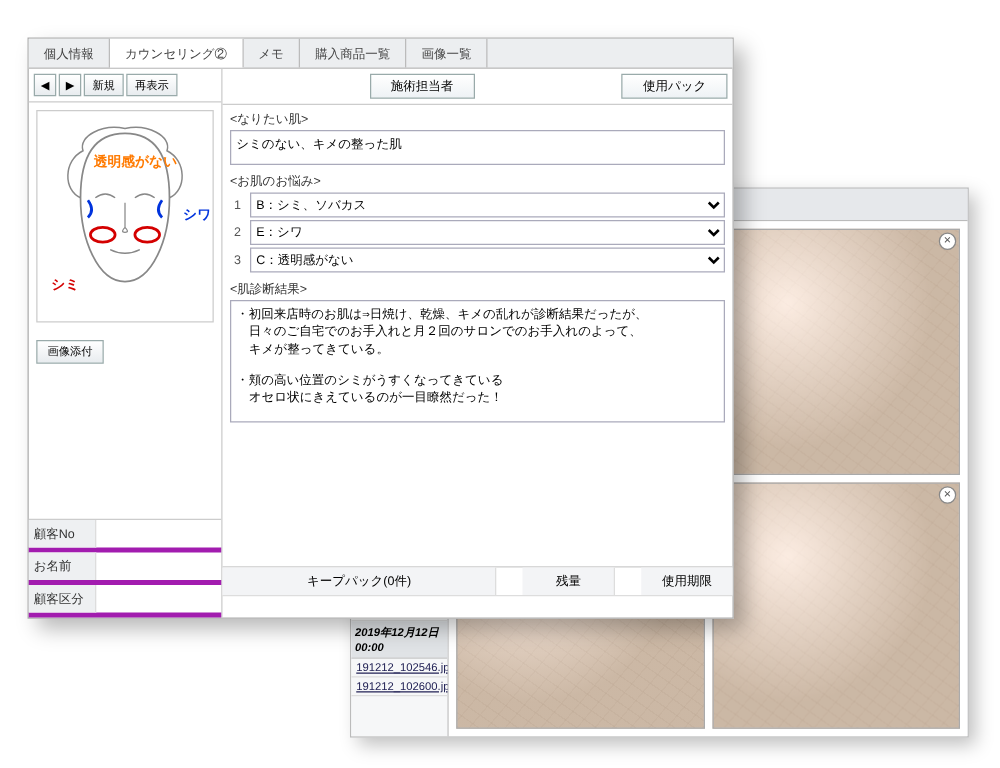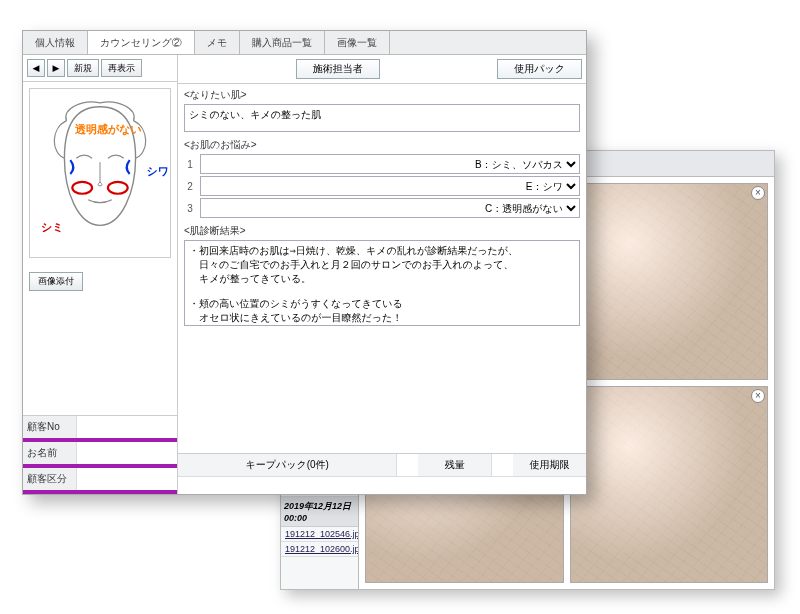--- a/index.html
+++ b/index.html
@@ -48,25 +48,25 @@
   .cust-grid .val { flex:1; padding:4px; }
 
   .right-col { flex:1; display:flex; flex-direction:column; font-size:10px; }
   .toprow { display:flex; gap:4px; padding:4px; border-bottom:1px solid #ccc; align-items:center; }
   .flex1 { flex:1; }
   .wbtn { height:20px; border:1px solid #9aa; background:linear-gradient(#fff,#eef2f5);
           font-size:10px; padding:0 16px; cursor:pointer; }
   .section-title { padding:4px 6px 0 6px; color:#333; }
   .ta { margin:2px 6px; width:calc(100% - 12px); height:28px; font-size:10px; resize:none;
         border:1px solid #aab; padding:3px 4px; font-family:Liberation Mono, monospace; }
-  .ta.big { height:86px; }
+  .ta.big { height:98px; }
   .concerns { padding:0 6px; }
   .crow { display:flex; align-items:center; gap:4px; margin:2px 0; }
   .crow .num { width:12px; text-align:center; color:#555;}
-  .crow select { flex:1; font-size:10px; height:20px; border:1px solid #aab; background:#fff;text-align:right; }
+  .crow select { flex:1; font-size:10px; height:20px; border:1px solid #aab; background:#fff; }
   .keep { margin-top:auto; border-top:1px solid #ccc; display:flex; font-size:10px;gap:21px; }
   .keep .kh { flex:1; text-align:center; padding:4px 0; background:#f3f4f6; border-right:1px solid #ddd;}
   .keep .kh:last-child { border-right:none; }
   .keep .kmain { flex:3; }
 </style>
 </head>
 <body>
 
 <div class="win-back">
   <div class="tabs">

